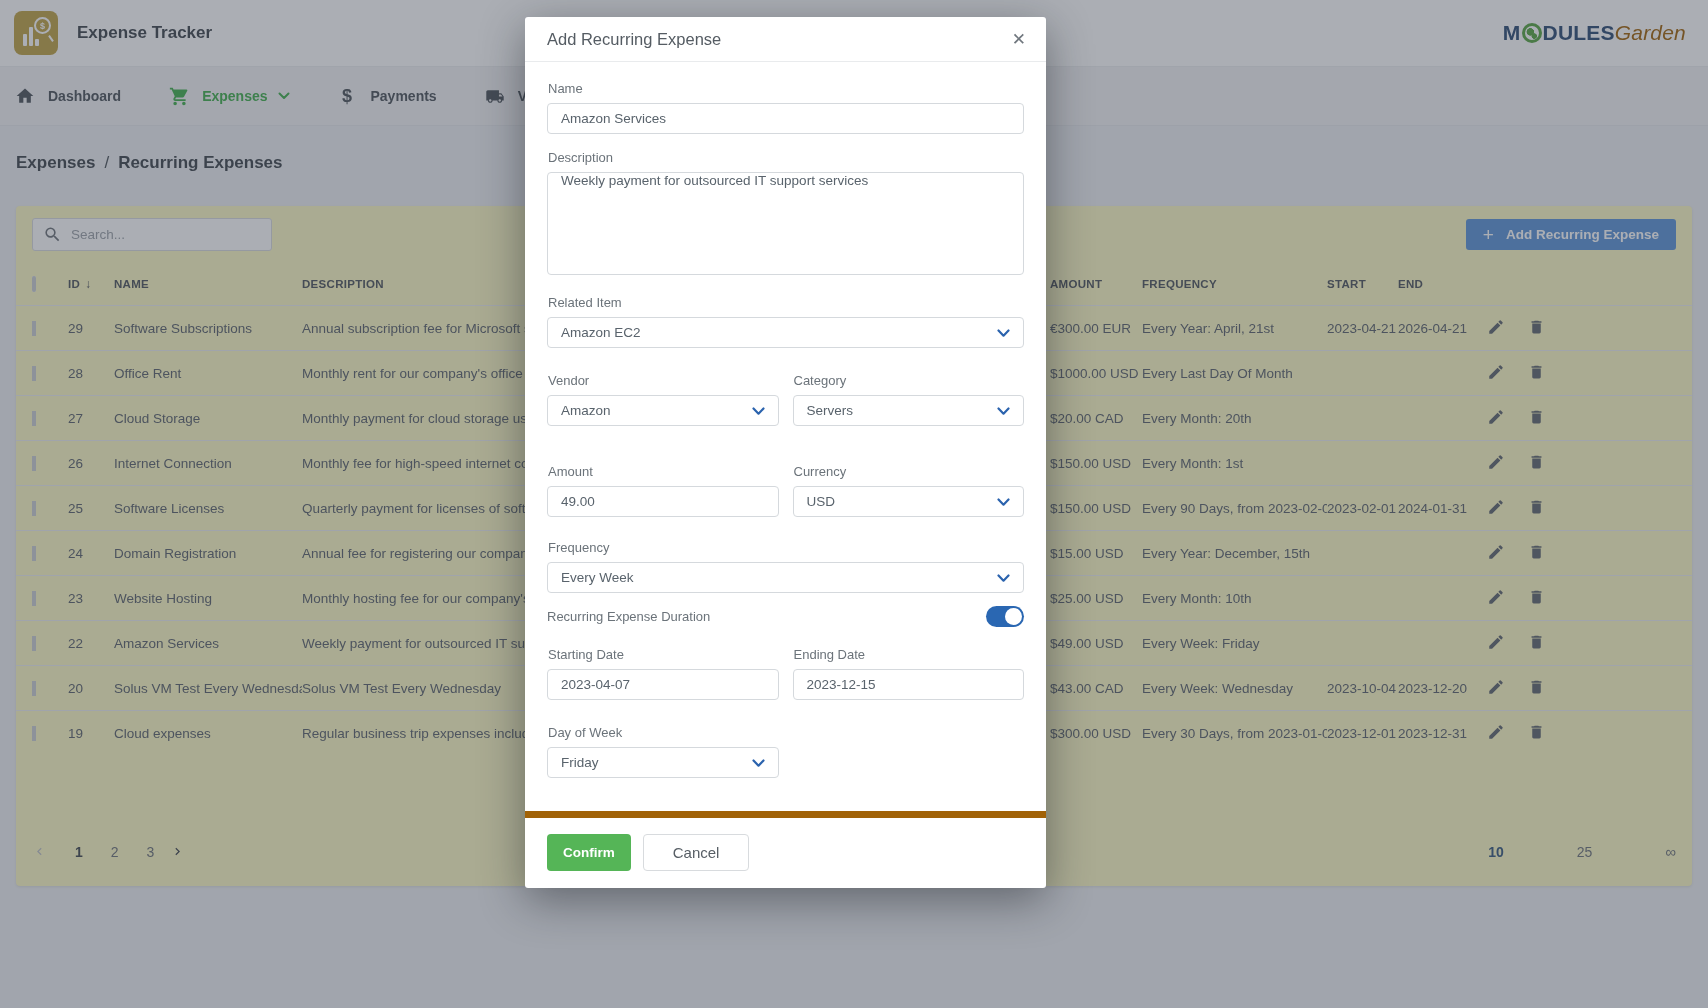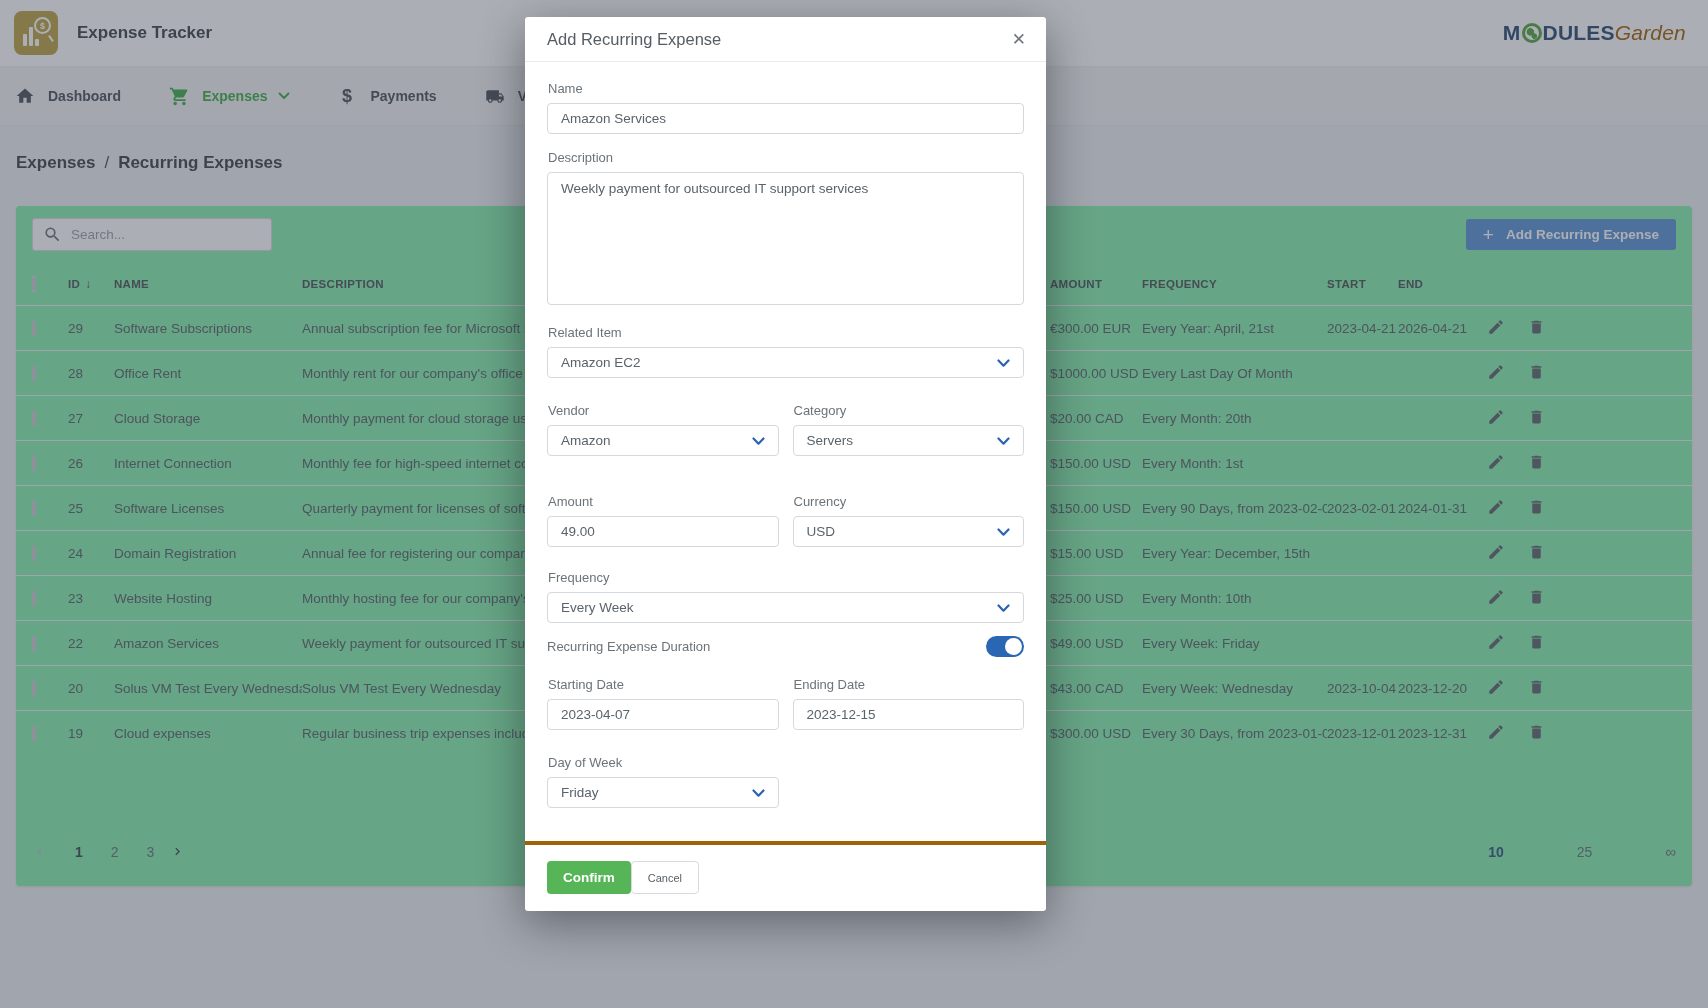--- a/index.html
+++ b/index.html
@@ -32,21 +32,21 @@
   .nav-item.active { color:#3fae4a; }
   .nav-item.active .nicon svg { fill:#3fae4a; }
   .nav-item .caret { margin-left:10px; display:flex; }
   .nav-stub { width:14px; height:16px; border:2px solid #4a5158; border-right:none; border-radius:2px 0 0 2px; margin-left:4px; }
 
   
   .breadcrumb { margin:27px 16px 0; font-size:17px; font-weight:bold; color:#3d444b; }
   .breadcrumb .sep { margin:0 9px; font-weight:normal; color:#4a5158; }
 
   
-  .card { margin:33px 16px 0; height:680px; background:#86efac; border-radius:4px; box-shadow:0 1px 3px rgba(30,35,40,.10); display:flex; flex-direction:column; }
+  .card { margin:33px 16px 0; height:680px; background:#fef9c3; border-radius:4px; box-shadow:0 1px 3px rgba(30,35,40,.10); display:flex; flex-direction:column; }
   .toolbar { display:flex; align-items:center; justify-content:space-between; padding:12px 16px 8px; }
   .search { position:relative; width:240px; }
   .search input { width:100%; height:33px; border:1px solid #d8dbde; border-radius:3px; padding:0 10px 0 38px; font-size:13.5px; color:#555c63; font-family:inherit; outline:none; background:#fff; }
   .search input::placeholder { color:#9ba1a7; }
   .search .sicon { position:absolute; left:11px; top:7px; }
   .add-btn { height:31px; background:#5b93d6; border:none; border-radius:3px; color:#fff; font-size:13.5px; font-weight:bold; font-family:inherit; display:flex; align-items:center; padding:0 17px; cursor:pointer; }
   .add-btn .plus { font-size:19px; font-weight:normal; margin-right:12px; line-height:1; }
 
   
   .thead, .trow { display:grid; grid-template-columns:36px 46px 188px 1fr 92px 185px 71px 86px 40px 40px 112px; align-items:center; padding:0 16px; }
@@ -72,34 +72,34 @@
   
   .dim { position:absolute; inset:0; background:rgba(60,68,80,.43); z-index:10; }
   .modal { position:absolute; left:525px; top:17px; width:521px; background:#fff; border-radius:3px; z-index:20; box-shadow:0 12px 45px rgba(20,25,30,.45); }
   .m-head { display:flex; align-items:center; padding:13px 20px 12px 22px; border-bottom:1px solid #e9ebed; }
   .m-title { font-size:16.5px; color:#555c63; }
   .m-close { margin-left:auto; background:none; border:none; color:#70777e; font-size:17px; cursor:pointer; font-family:inherit; line-height:1; }
   .m-body { padding:19px 22px 0; }
   .f-group { margin-bottom:16px; }
   .f-label { font-size:13px; color:#6b737a; margin:0 0 7px 1px; }
   .f-input { width:100%; height:31px; border:1px solid #d5d9dd; border-radius:4px; padding:0 13px; font-size:13.5px; color:#59636c; background:#fff; display:flex; align-items:center; white-space:nowrap; }
-  .f-textarea { height:133px; align-items:flex-start; padding-top:8px; }
+  .f-textarea { height:103px; align-items:flex-start; }
   .f-select { position:relative; cursor:pointer; }
   .f-select .chev { position:absolute; right:13px; top:11px; display:flex; }
   .f-row { display:flex; gap:14px; }
   .f-col { flex:1; }
   .half { width:calc(50% - 7px); }
   .mb-lg { margin-bottom:25px; } .mb-xl { margin-bottom:38px; } .mb-md { margin-bottom:23px; } .mb-sm { margin-bottom:13px; } .mb-tx { margin-bottom:20px; }
   .toggle-row { display:flex; align-items:center; justify-content:space-between; margin:3px 0 20px; }
   .toggle-row .f-label { margin:0; }
   .switch { width:38px; height:21px; background:#2a67b2; border-radius:11px; position:relative; cursor:pointer; flex:none; }
   .switch .knob { position:absolute; right:2px; top:2px; width:17px; height:17px; background:#fff; border-radius:50%; }
-  .m-foot { margin-top:33px; border-top:4px solid #a16207; padding:16px 22px 17px; display:flex; }
+  .m-foot { margin-top:33px; border-top:7px solid #a16207; padding:16px 22px 17px; display:flex; gap:12px; }
   .btn-confirm { background:#55b557; color:#fff; font-weight:bold; font-size:13.5px; border:none; border-radius:4px; padding:9px 16px; cursor:pointer; font-family:inherit; }
-  .btn-cancel { background:#fff; color:#575e65; font-size:11px; border:1px solid #d8dbde; border-radius:4px; padding:9px 16px; cursor:pointer; font-family:inherit; }
+  .btn-cancel { background:#fff; color:#575e65; font-size:15px; border:1px solid #d8dbde; border-radius:4px; padding:9px 29px; cursor:pointer; font-family:inherit; }
 </style>
 </head>
 <body>
 
 <div class="page">
 
   <header class="topbar">
     <div class="logo">
       <span class="bar b1"></span>
         <span class="bar b2"></span>

